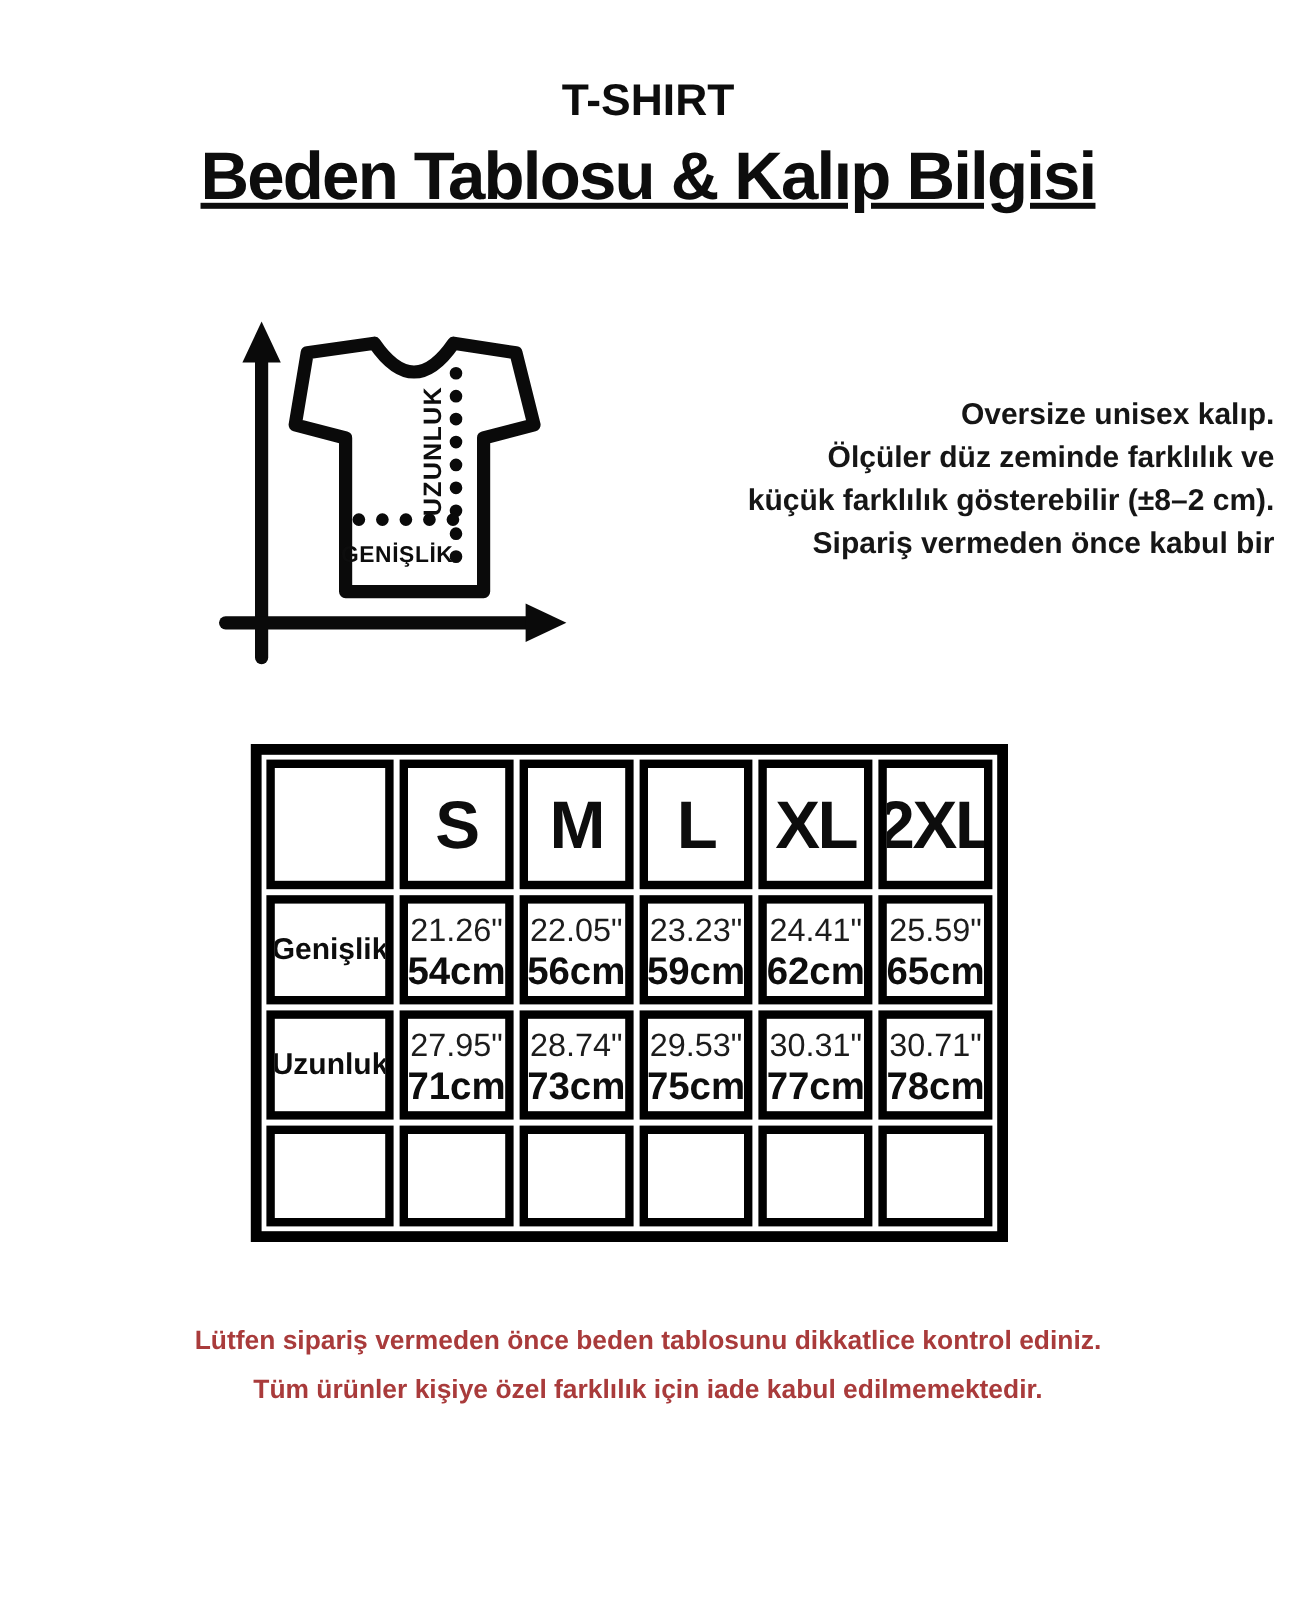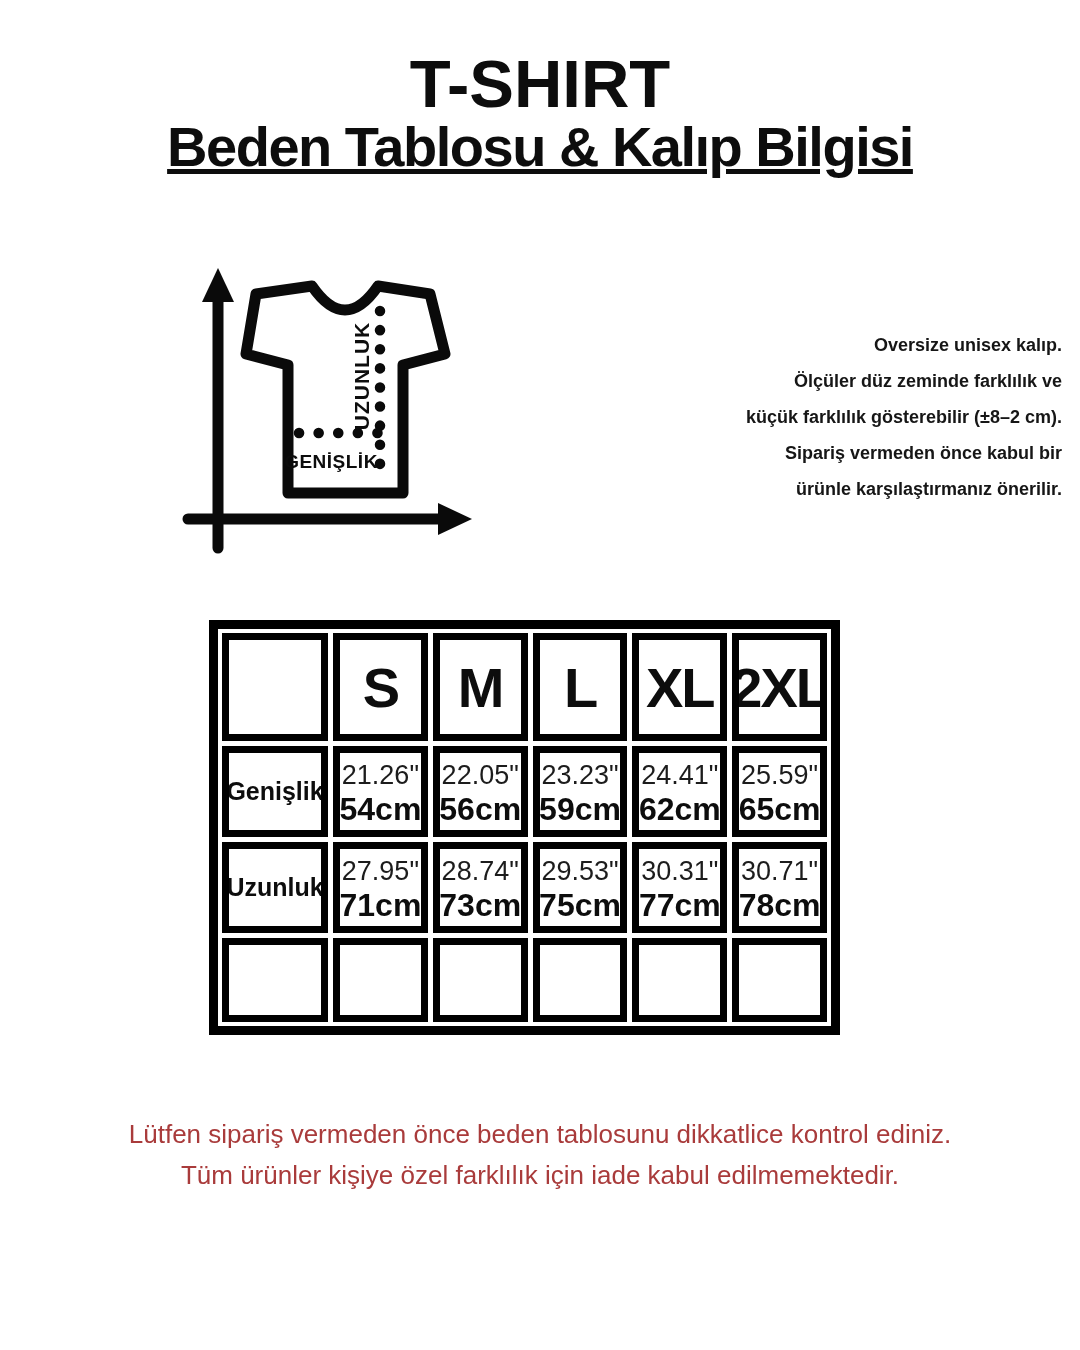--- a/index.html
+++ b/index.html
@@ -16,41 +16,41 @@
 
   
   .titles {
     position: absolute;
     top: 52px; left: 0;
     width: 100%;
     text-align: center;
     font-weight: 800;
     color: #0d0d0d;
   }
-  .title1 { font-size: 67px; line-height: 64px; letter-spacing: 0px; text-align: center; }
+  .title1 { font-size: 37px; line-height: 64px; letter-spacing: 0px; text-align: center; }
   .title2 { font-size: 56px; line-height: 62px; letter-spacing: -1.5px; text-decoration: underline; }
 
   
   .diagram {
     position: absolute;
     left: 168px; top: 256px;
     width: 342px; height: 302px;
   }
   .diagram text {
     font-family: "Liberation Sans", sans-serif;
     fill: #0d0d0d;
   }
 
   
   .fit-info {
     position: absolute;
     top: 327px; right: 18px;
     width: 560px;
     text-align: right;
-    font-size: 18px;
+    font-size: 25px;
     font-weight: 700;
     line-height: 36px;
     color: #161616;
   }
 
   
   .size-table {
     position: absolute;
     left: 209px; top: 620px;
     width: 631px; height: 415px;
@@ -75,25 +75,24 @@
   .rowlabel { font-size: 25px; font-weight: 700; color: #0d0d0d; }
   .in { font-size: 27px; font-weight: 400; color: #1c1c1c; line-height: 34px; white-space: nowrap; }
   .cm { font-size: 32px; font-weight: 700; color: #0d0d0d; line-height: 34px; white-space: nowrap; }
 
   
   .footer-note {
     position: absolute;
     top: 1096px; left: 0;
     width: 100%;
     text-align: center;
-    font-size: 26px;
-    font-weight: 400;
+    font-size: 22px;
+    font-weight: 700;
     line-height: 41px;
     color: #A93B3B;
-    margin-top: 18px;
   }
 </style>
 </head>
 <body>
 
 <div class="page">
 
   <div class="titles">
     <div class="title1">T-SHIRT</div>
     <div class="title2">Beden Tablosu &amp; Kalıp Bilgisi</div>
@@ -117,21 +116,20 @@
 
     <text x="193" y="120" transform="rotate(-90 193 120)" text-anchor="middle" dominant-baseline="central" font-size="21" font-weight="700" letter-spacing="1">UZUNLUK</text>
     <text x="163" y="212" text-anchor="middle" font-size="19" font-weight="700" letter-spacing="0.5">GENİŞLİK</text>
   </svg>
 
   <div class="fit-info">
     <div>Oversize unisex kalıp.</div>
     <div>Ölçüler düz zeminde farklılık ve</div>
     <div>küçük farklılık gösterebilir (±8–2 cm).</div>
     <div>Sipariş vermeden önce kabul bir</div>
-    <div>ürünle karşılaştırmanız önerilir.</div>
   </div>
 
   <div class="size-table">
 
     <div class="cell"></div>
     <div class="cell head">S</div>
     <div class="cell head">M</div>
     <div class="cell head">L</div>
     <div class="cell head">XL</div>
     <div class="cell head">2XL</div>

